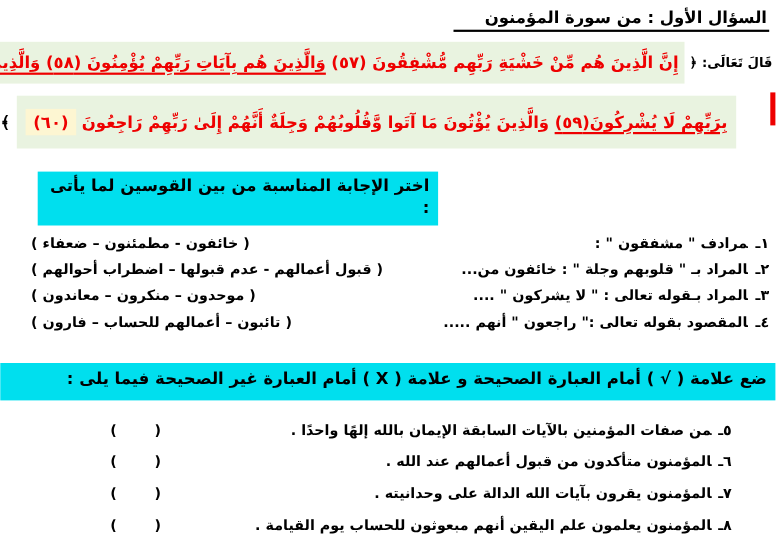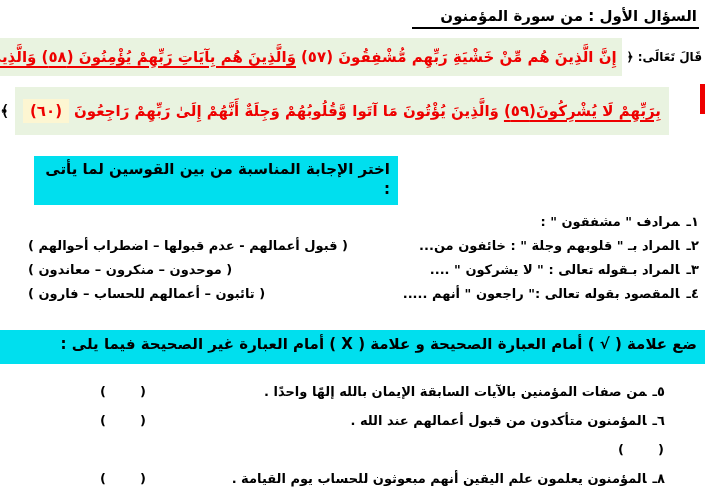--- a/index.html
+++ b/index.html
@@ -58,20 +58,21 @@
     <span class="versenum">(٦٠)</span>
   </span>
   <span class="close">﴾</span>
 </div>
 <div class="redstrip"></div>
 
 <div class="bar bar1">اختر الإجابة  المناسبة  من بين القوسين لما يأتى :</div>
 
 <div class="qrow">
   <span><span class="qnum">١ـ</span><span>مرادف " مشفقون " :</span></span>
+  <span>( خائفون  -  مطمئنون –  ضعفاء  )</span>
 </div>
 <div class="qrow">
   <span><span class="qnum">٢ـ</span><span>المراد بـ " قلوبهم وجلة " : خائفون من...</span></span>
   <span>( قبول أعمالهم  -  عدم قبولها  –  اضطراب أحوالهم  )</span>
 </div>
 <div class="qrow">
   <span><span class="qnum">٣ـ</span><span>المراد بـقوله تعالى : " لا يشركون "  ....</span></span>
   <span>( موحدون   –   منكرون  – معاندون  )</span>
 </div>
 <div class="qrow">
@@ -83,18 +84,19 @@
 
 <div class="tfrow first">
   <span><span class="qnum">٥ـ</span><span>من  صفات المؤمنين بالآيات السابقة الإيمان بالله إلهًا واحدًا .</span></span>
   <span class="slot">(      )</span>
 </div>
 <div class="tfrow">
   <span><span class="qnum">٦ـ</span><span>المؤمنون متأكدون من قبول أعمالهم عند الله   .</span></span>
   <span class="slot">(      )</span>
 </div>
 <div class="tfrow">
+  <span><span class="qnum">٧ـ</span><span>المؤمنون يقرون بآيات الله الدالة على وحدانيته .</span></span>
   <span class="slot">(      )</span>
 </div>
 <div class="tfrow">
   <span><span class="qnum">٨ـ</span><span>المؤمنون يعلمون علم اليقين أنهم مبعوثون للحساب يوم القيامة .</span></span>
   <span class="slot">(      )</span>
 </div>
 
 </body></html>

